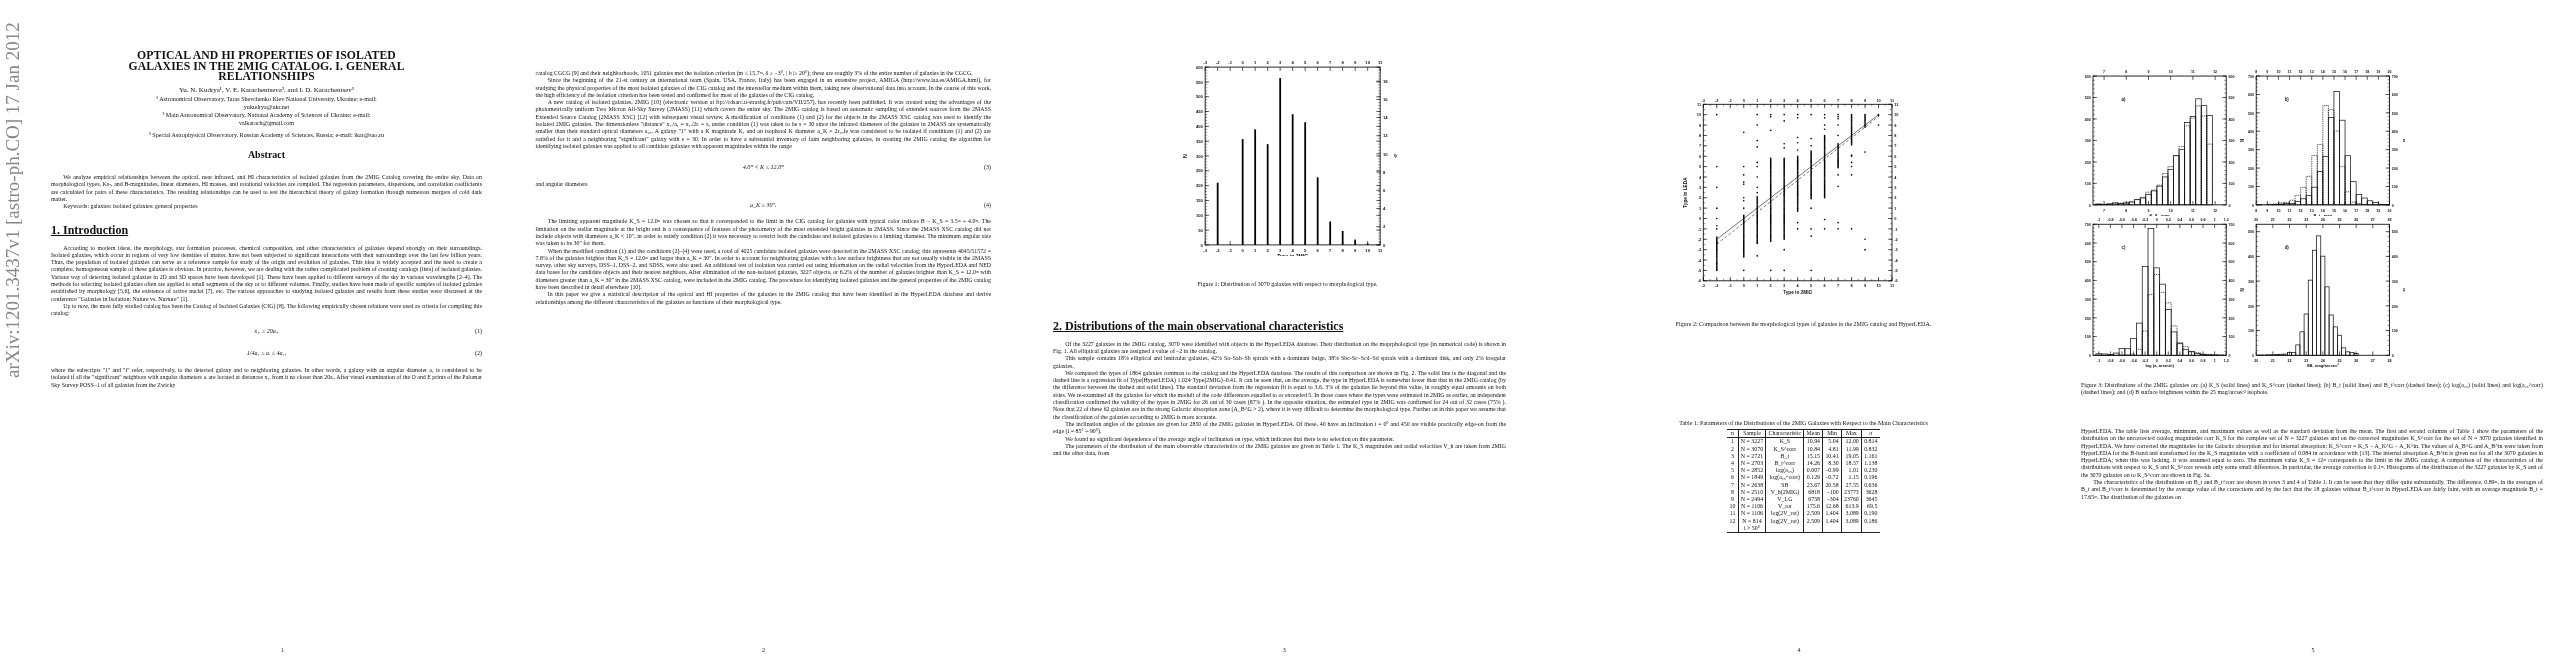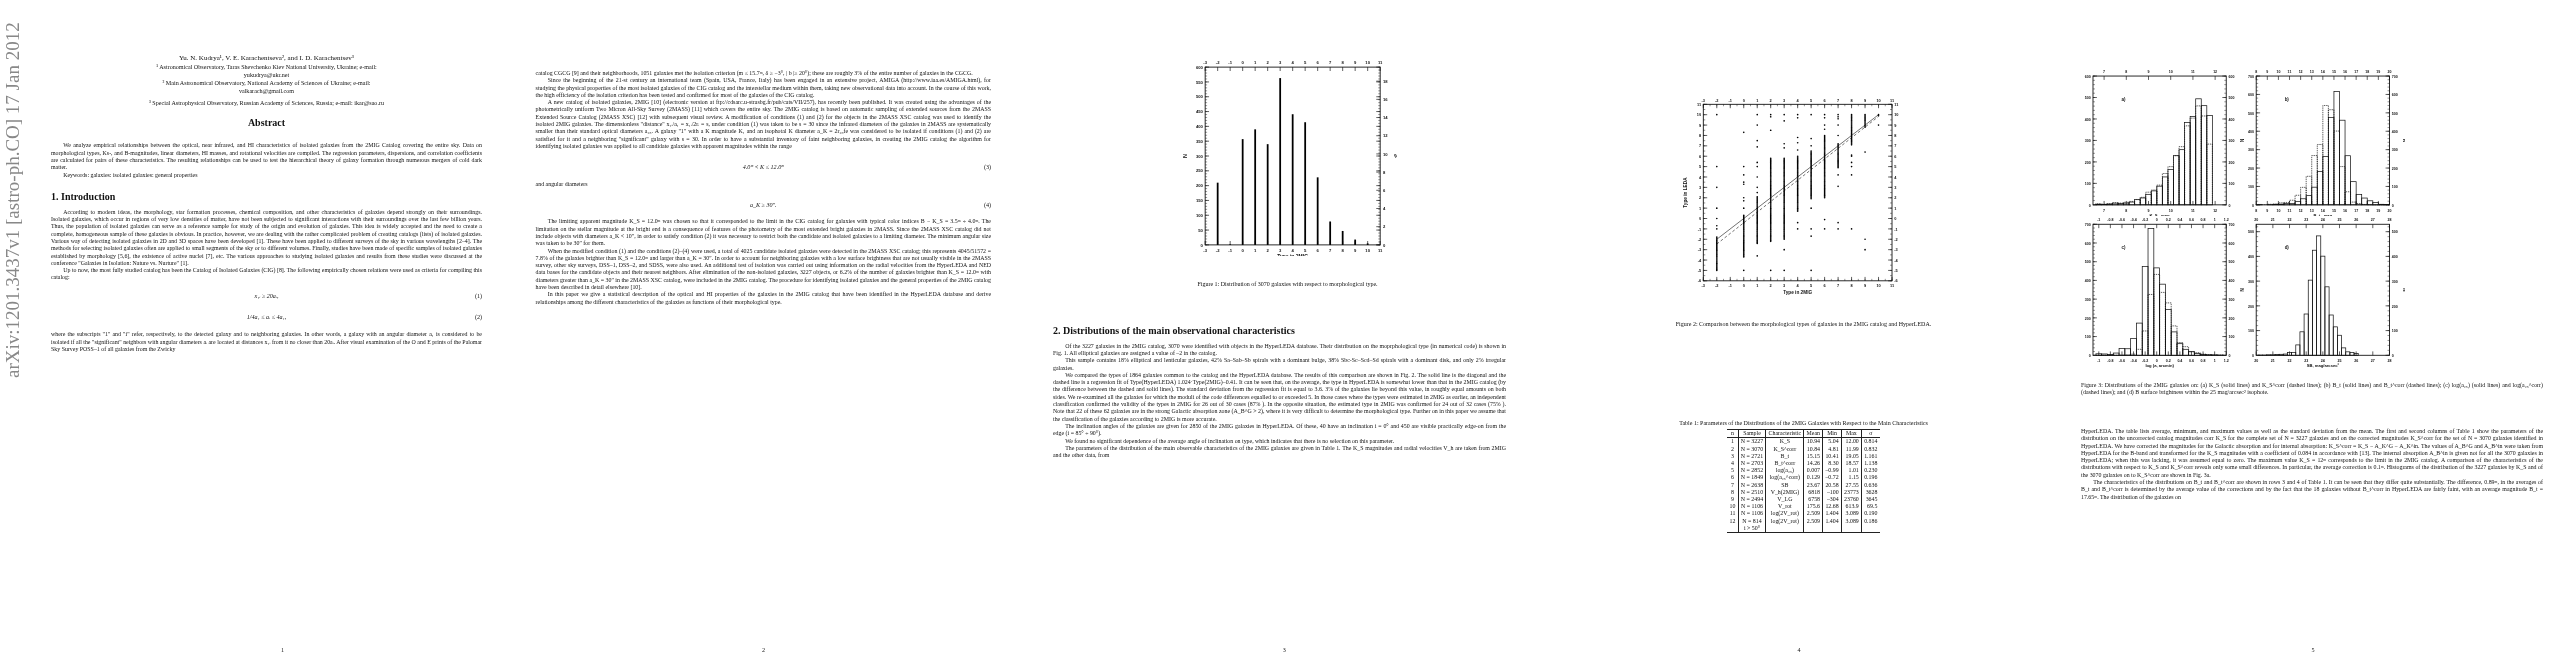--- a/index.html
+++ b/index.html
@@ -7,41 +7,46 @@
          font-family:"Liberation Serif","DejaVu Serif",serif; color:#111; }
   .page { position:absolute; top:0; width:515px; height:667px; background:#fff; }
   .pg-inner { position:absolute; left:22px; right:22px; top:39px; }
   .txt { font-size:5.9px; line-height:7.3px; text-align:justify; margin:0; }
   .txt p { margin:0; text-indent:12.2px; }
   .txt p.noind { text-indent:0; }
   .title { text-align:center; font-weight:bold; font-size:11.7px; line-height:10.6px; margin:0; letter-spacing:0.1px; }
   .authors { text-align:center; font-weight:normal; font-size:7px; margin-top:3.3px; }
   .affil { text-align:center; font-size:6.1px; line-height:7.8px; margin-top:2.2px; }
   h2.abs { text-align:center; font-size:10px; margin:9px 0 14.5px 0; }
-  h2.sec { font-size:10px; margin:7.8px 0 6.7px 0; }
+  h2.sec { font-size:12px; margin:7.8px 0 6.7px 0;text-decoration:underline; }
   .eq { display:flex; justify-content:center; position:relative; font-style:italic; font-size:6.1px; margin:7.8px 0; }
   .eq .num { position:absolute; right:0; font-style:normal; }
   .pagenum { position:absolute; bottom:14.5px; width:100%; text-align:center; font-size:6.1px; }
   .arxiv { position:absolute; left:2.2px; top:167px; transform:rotate(-90deg); transform-origin:left top;
            font-family:"Liberation Serif",serif; font-size:19px; color:#888; white-space:nowrap; translate:0 378px; }
   .caption { font-size:6px; line-height:7.2px; text-align:center; }
   svg text { font-family:"Liberation Sans","DejaVu Sans",sans-serif; font-weight:bold; }
   table.t1 { border-collapse:collapse; font-size:5.9px; margin:2.2px auto 0 auto; }
   table.t1 th, table.t1 td { border-left:0.6px solid #222; padding:0 2.2px; line-height:7.2px; text-align:center; font-weight:normal; }
   table.t1 th:first-child, table.t1 td:first-child { border-left:none; }
   table.t1 thead tr { border-top:1.7px double #222; border-bottom:0.6px solid #222; }
   table.t1 tbody tr:last-child { border-bottom:0.6px solid #222; }
   .num-r { text-align:right !important; }
 </style>
 </head>
 <body>
 
 <div class="page" style="left:0;">
   <div class="arxiv" style="top:0;">arXiv:1201.3437v1  [astro-ph.CO]  17 Jan 2012</div>
   <div class="pg-inner" style="left:51px; right:33px; top:51px;">
+    <div class="title">
+      <div>OPTICAL AND HI PROPERTIES OF ISOLATED</div>
+      <div>GALAXIES IN THE 2MIG CATALOG. I. GENERAL</div>
+      <div>RELATIONSHIPS</div>
+    </div>
     <div class="authors">Yu. N. Kudrya¹, V. E. Karachentseva², and I. D. Karachentsev³</div>
     <div class="affil">
       <div>¹ Astronomical Observatory, Taras Shevchenko Kiev National University, Ukraine; e-mail:</div>
       <div>yukudrya@ukr.net</div>
       <div>² Main Astronomical Observatory, National Academy of Sciences of Ukraine; e-mail:</div>
       <div>valkarach@gmail.com</div>
       <div style="margin-top:4.4px;">³ Special Astrophysical Observatory, Russian Academy of Sciences, Russia; e-mail: ikar@sao.ru</div>
     </div>
     <h2 class="abs">Abstract</h2>
     <div class="txt">
@@ -354,21 +359,21 @@
         <text x="365" y="81.02666666666664" font-size="7.5" text-anchor="start" fill="#111">16</text>
         <line x1="360" y1="45.27999999999997" x2="353" y2="45.27999999999997" stroke="#111" stroke-width="1.2"></line>
         <text x="365" y="48.27999999999997" font-size="7.5" text-anchor="start" fill="#111">18</text>
         <text x="202.5" y="364" font-size="9" text-anchor="middle" fill="#111">Type in 2MIG</text>
         <text x="12" y="180" font-size="10" text-anchor="middle" fill="#111" transform="rotate(-90 12 180)">N</text>
         <text x="390" y="184" font-size="11" text-anchor="middle" fill="#111">%</text>
       </g>
   </svg>
   <div class="caption" style="position:absolute; left:22px; right:22px; top:281px;">Figure 1: Distribution of 3070 galaxies with respect to morphological type.</div>
   <div class="pg-inner" style="left:23px; right:39px; top:317px;">
-    <h2 class="sec" style="margin-top:8px;">2.  Distributions of the main observational characteristics</h2>
+    <h2 class="sec" style="margin-top:2px;">2.  Distributions of the main observational characteristics</h2>
     <div class="txt">
       <p>Of the 3227 galaxies in the 2MIG catalog, 3070 were identified with objects in the HyperLEDA database. Their distribution on the moprphological type (in numerical code) is shown in Fig. 1. All elliptical galaxies are assigned a value of –2 in the catalog.</p>
       <p>This sample contains 18% elliptical and lenticular galaxies, 42% Sa–Sab–Sb spirals with a dominant bulge, 38% Sbc-Sc–Scd–Sd spirals with a dominant disk, and only 2% irregular galaxies.</p>
       <p>We compared the types of 1864 galaxies common to the catalog and the HyperLEDA database. The results of this comparison are shown in Fig. 2. The solid line is the diagonal and the dashed line is a regression fit of Type(HyperLEDA) 1.024·Type(2MIG)–0.41. It can be seen that, on the average, the type in HyperLEDA is somewhat lower than that in the 2MIG catalog (by the difference between the dashed and solid lines). The standard deviation from the regression fit is equal to 3.6. 3% of the galaxies lie beyond this value, in roughly equal amounts on both sides. We re-examined all the galaxies for which the moduli of the code differences equalled to or exceeded 5. In those cases where the types were estimated in 2MIG as earlier, an independent classification confirmed the validity of the types in 2MIG for 26 out of 30 cases (87% ). In the opposite situation, the estimated type in 2MIG was confirmed for 24 out of 32 cases (75% ). Note that 22 of these 62 galaxies are in the strong Galactic absorption zone (A_B^G &gt; 2), where it is very difficult to determine the morphological type. Further on in this paper we assume that the classification of the galaxies according to 2MIG is more accurate.</p>
       <p>The inclination angles of the galaxies are given for 2850 of the 2MIG galaxies in HyperLEDA. Of these, 40 have an inclination i = 0° and 450 are visible practically edge-on from the edge (i = 85° ÷ 90°).</p>
       <p>We found no significant dependence of the average angle of inclination on type, which indicates that there is no selection on this parameter.</p>
       <p>The parameters of the distribution of the main observable characteristics of the 2MIG galaxies are given in Table 1. The K_S magnitudes and radial velocities V_h are taken from 2MIG and the other data, from</p>
     </div>
   </div>
   <div class="pagenum" style="left:-3.3px;">3</div>

